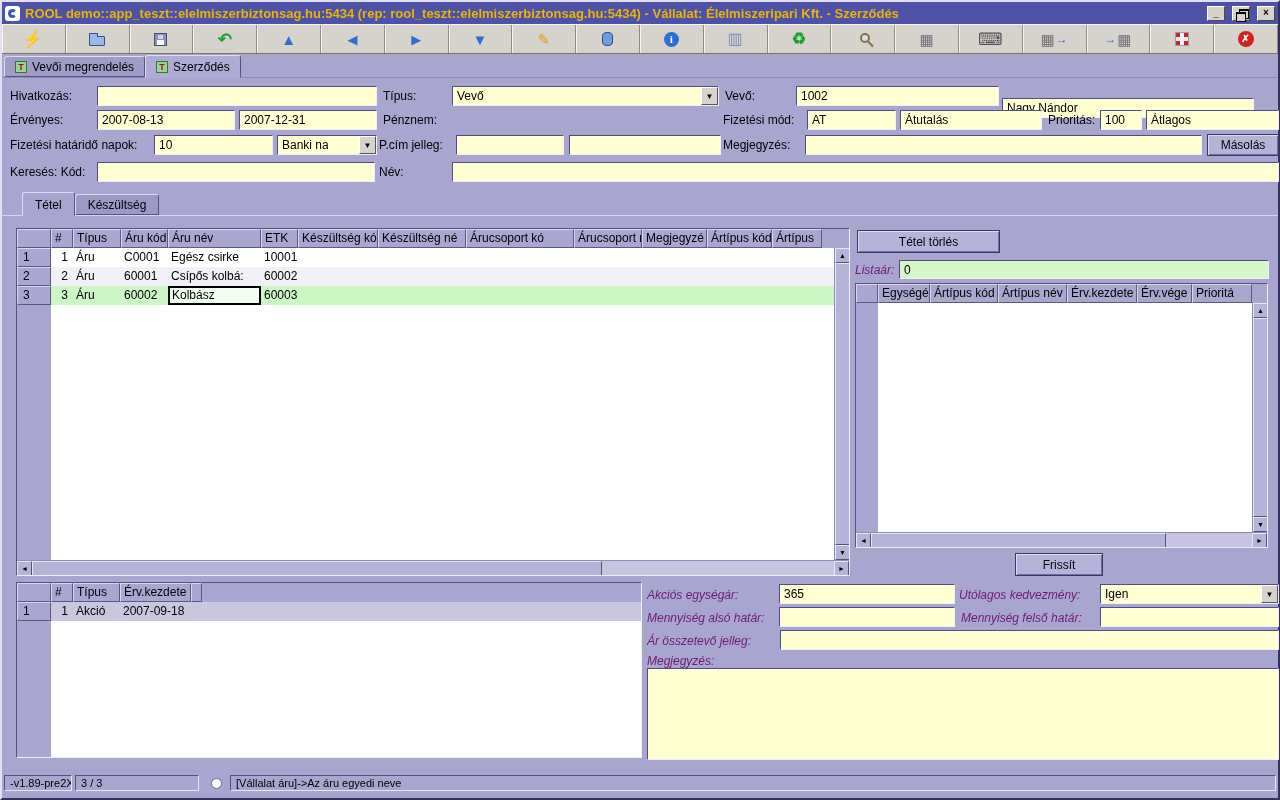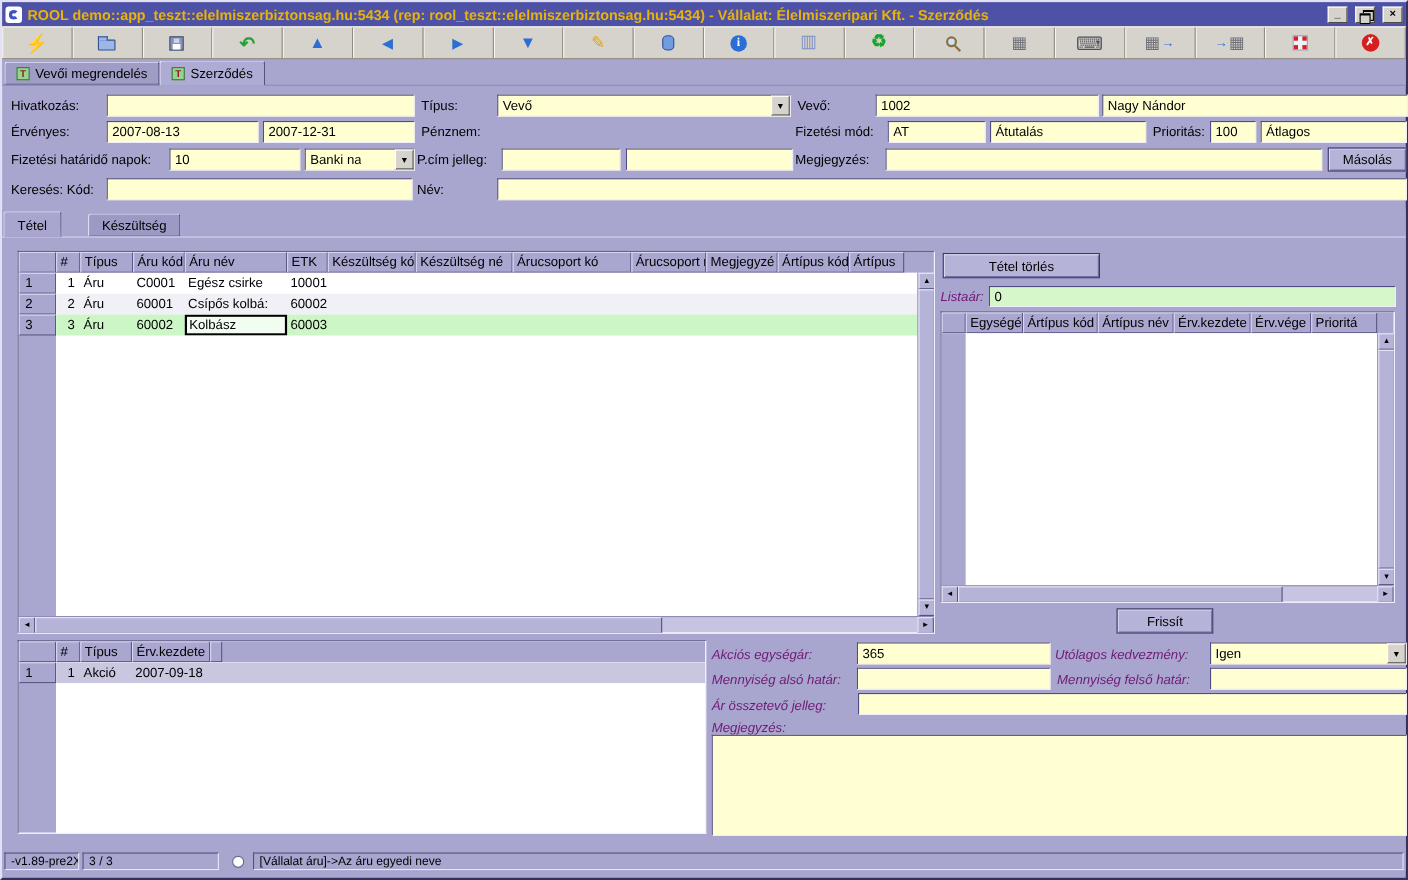--- a/index.html
+++ b/index.html
@@ -65,21 +65,21 @@
   input.field, textarea.field { font:12px "Liberation Sans", sans-serif; padding:0 4px; color:#000; outline:none; }
   .dd { display:flex; }
   .dd-text { flex:1; padding:2px 4px 0; font-size:12px; white-space:nowrap; overflow:hidden; }
   .dd-btn { width:17px; flex:none; background:#d6d3cc; border:1px solid; border-color:#fff #555 #555 #fff;
             font-size:8px; display:flex; align-items:center; justify-content:center; color:#000; }
   .btn3d { position:absolute; background:#b6b3d8; border:1px solid #3a3768;
            box-shadow:inset 1px 1px 0 #dedcf2, inset -1px -1px 0 #706da0;
            font:12px "Liberation Sans", sans-serif; color:#000; text-align:center; cursor:default; }
 
   
-  .dtabs { height:25px; display:flex; align-items:flex-end; padding-left:1px; background:#a8a5ce;gap:24px; }
+  .dtabs { height:25px; display:flex; align-items:flex-end; padding-left:20px; background:#a8a5ce; }
   .dtab { padding:0 12px; height:21px; line-height:21px; font-size:12px; background:#9c99c4;
           border:1px solid; border-color:#dedcf2 #55527f #55527f #dedcf2; border-radius:3px 3px 0 0; cursor:default; }
   .dtab.active { background:#a8a5ce; height:24px; line-height:24px; border-bottom-color:#a8a5ce; margin-bottom:-1px; z-index:2; }
 
   
   .mainarea { position:absolute; left:0; top:213px; width:1276px; height:559px; border-top:1px solid #d8d6ee; background:#a8a5ce; }
 
   .grid { position:absolute; display:flex; flex-direction:column; background:#fff;
           border:1px solid; border-color:#55527f #efeefb #efeefb #55527f; overflow:hidden; }
   .g-hrow { display:flex; height:19px; flex:none; overflow:hidden; background:#a9a6d0; }
@@ -223,21 +223,21 @@
 
     <span class="flabel" style="left:8px;top:8px">Hivatkozás:</span>
     <input class="field" style="left: 95px; top: 8px; width: 280px;" value="">
     <span class="flabel" style="left:381px;top:8px">Típus:</span>
     <div class="dd" style="left:450px;top:8px;width:267px">
       <span class="dd-text">Vevő</span>
       <span class="dd-btn">▼</span>
     </div>
     <span class="flabel" style="left:723px;top:8px">Vevő:</span>
     <input class="field" style="left: 794px; top: 8px; width: 203px;" value="1002">
-    <input class="field" style="left: 1000px; top: 8px; width: 278px;" value="Nagy Nándor">
+    <input class="field" style="left: 1000px; top: 20px; width: 252px;" value="Nagy Nándor">
 
     <span class="flabel" style="left:8px;top:32px">Érvényes:</span>
     <input class="field" style="left: 95px; top: 32px; width: 138px;" value="2007-08-13">
     <input class="field" style="left: 237px; top: 32px; width: 138px;" value="2007-12-31">
     <span class="flabel" style="left:381px;top:32px">Pénznem:</span>
     <span class="flabel" style="left:721px;top:32px">Fizetési mód:</span>
     <input class="field" style="left: 805px; top: 32px; width: 89px;" value="AT">
     <input class="field" style="left: 898px; top: 32px; width: 142px;" value="Átutalás">
     <span class="flabel" style="left:1046px;top:32px">Prioritás:</span>
     <input class="field" style="left: 1098px; top: 32px; width: 42px;" value="100">

